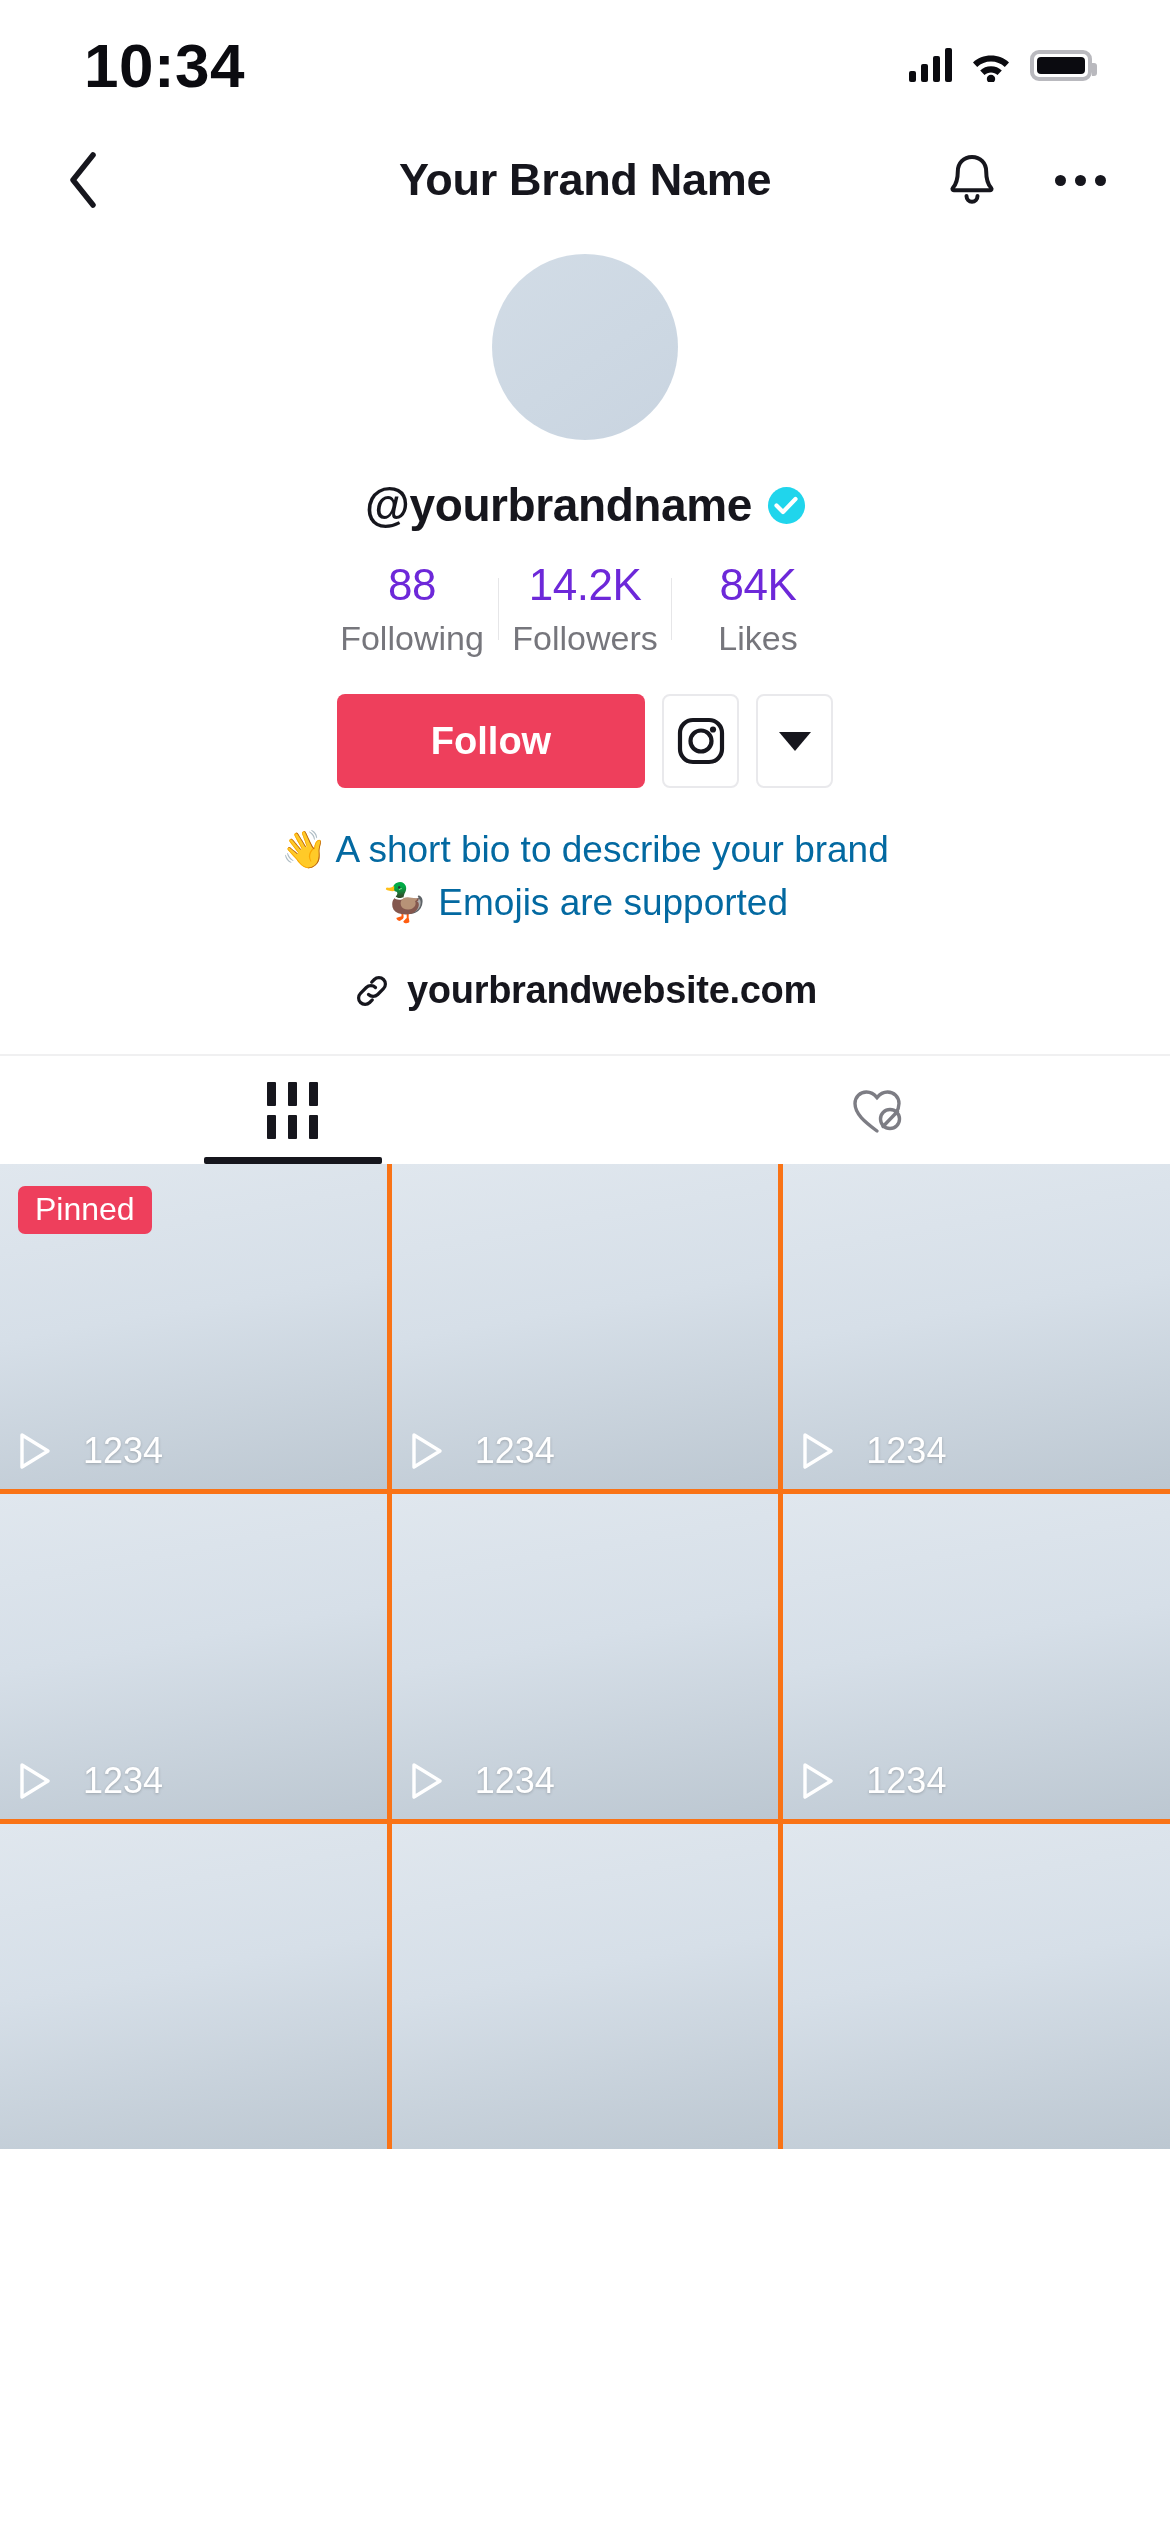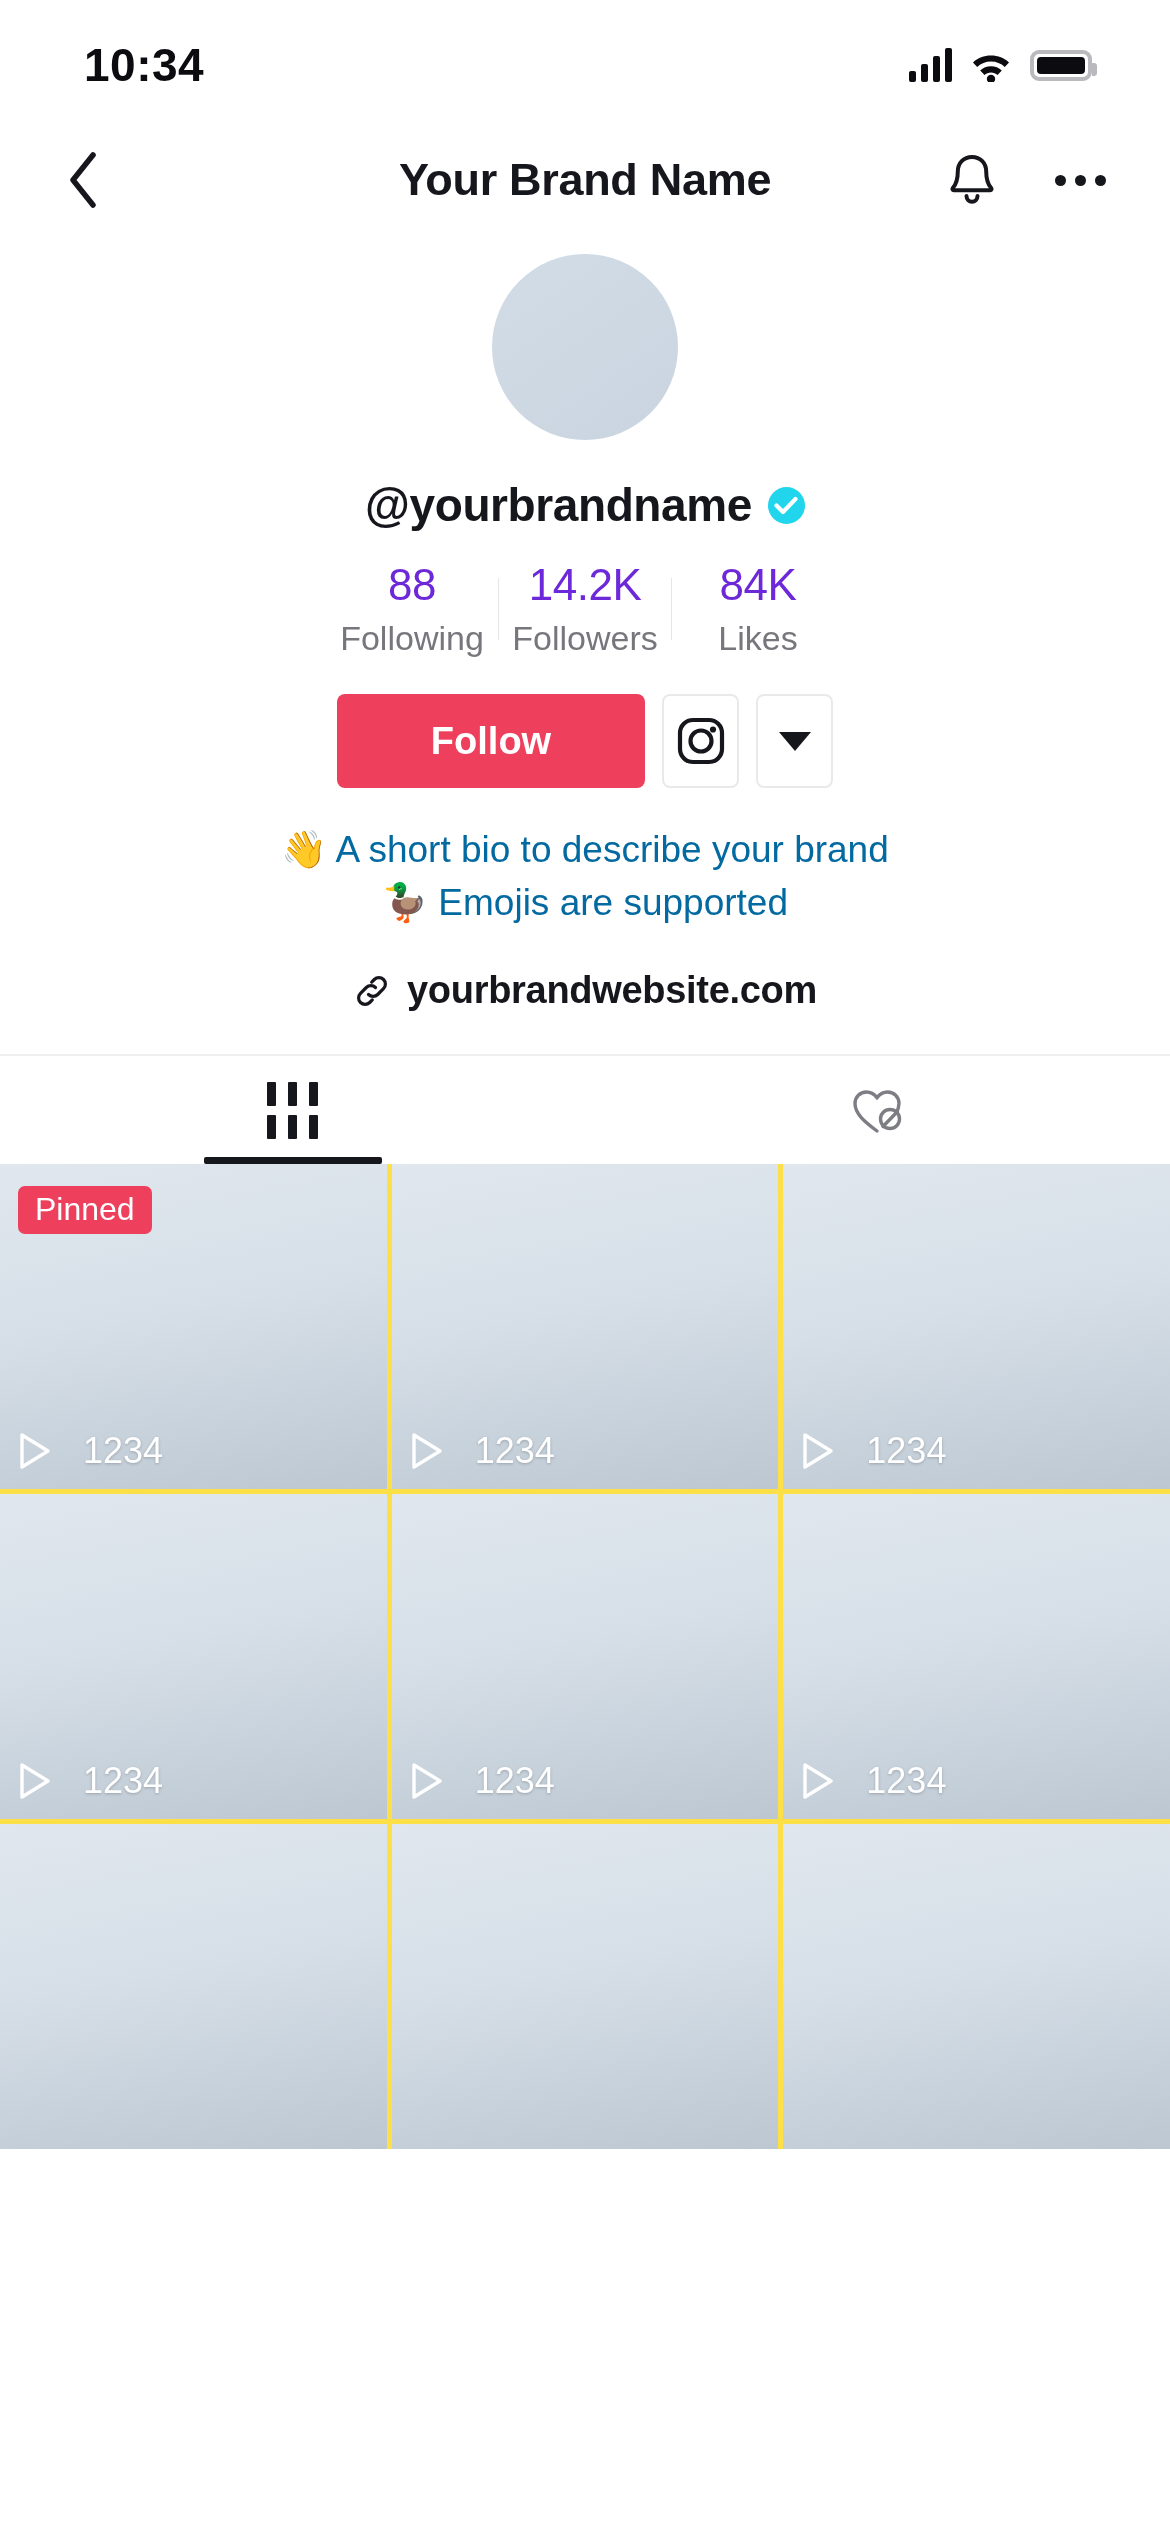--- a/index.html
+++ b/index.html
@@ -11,21 +11,21 @@
     overflow:hidden;
   }
   .phone { position:relative; width:1170px; height:2532px; background:#fff; }
 
   
   .statusbar {
     height:130px; display:flex; align-items:center;
     justify-content:space-between; padding:0 78px 0 84px;
   }
   .status-time {
-    font-size:46px; font-weight:700; color:#0b0b10;
+    font-size:62px; font-weight:700; color:#0b0b10;
     letter-spacing:0.5px;
   }
   .status-right { display:flex; align-items:center; gap:17px; }
   .bars { display:flex; align-items:flex-end; gap:5px; height:34px; }
   .bars i { display:block; width:7px; background:#0b0b10; border-radius:2px; }
   .bars i:nth-child(1){ height:11px; }
   .bars i:nth-child(2){ height:18px; }
   .bars i:nth-child(3){ height:26px; }
   .bars i:nth-child(4){ height:34px; }
   .wifi svg { display:block; }
@@ -114,21 +114,21 @@
   .tab-underline {
     position:absolute; bottom:0; left:50%; transform:translateX(-50%);
     width:178px; height:7px; background:#16161d; border-radius:2px;
   }
   .grid-icon { display:grid; grid-template-columns:repeat(3,9px); gap:9px 12px; }
   .grid-icon i { display:block; width:9px; height:24px; background:#16161d; border-radius:1px; }
 
   
   .vgrid {
     display:grid; grid-template-columns:repeat(3,1fr); gap:5px;
-    background:#fde047;
+    background:#f97316;
   }
   .thumb {
     position:relative; height:325px; overflow:hidden;
     background:linear-gradient(170deg,#e0e7ee 0%,#d6dfe8 45%,#bcc7d1 100%);
   }
   .pinned {
     position:absolute; top:22px; left:18px; background:#ee3f5c;
     color:#fff; font-size:32px; font-weight:500;
     padding:7px 17px 9px; border-radius:7px; line-height:1;
   }

